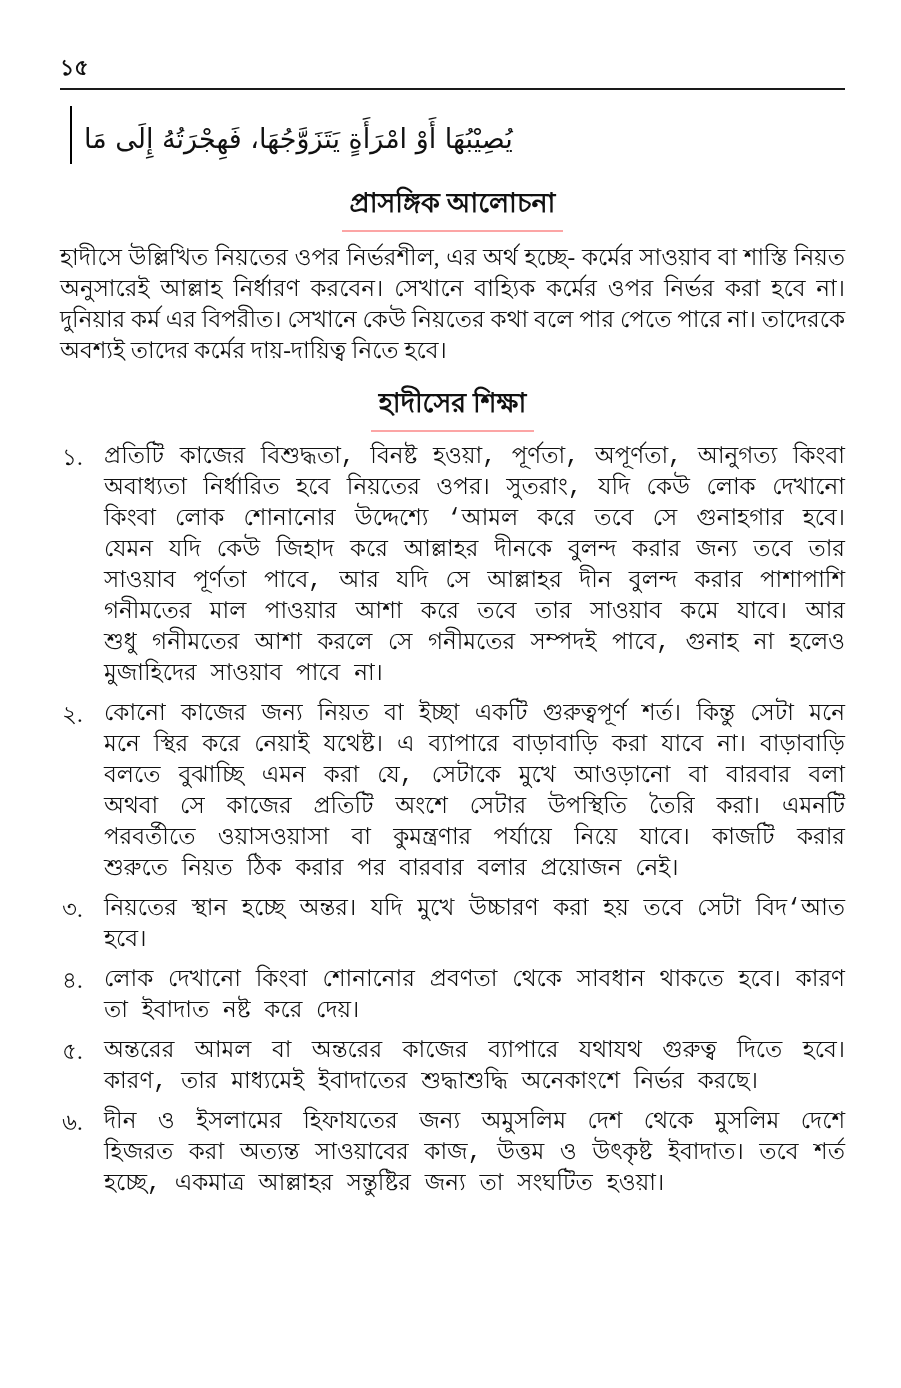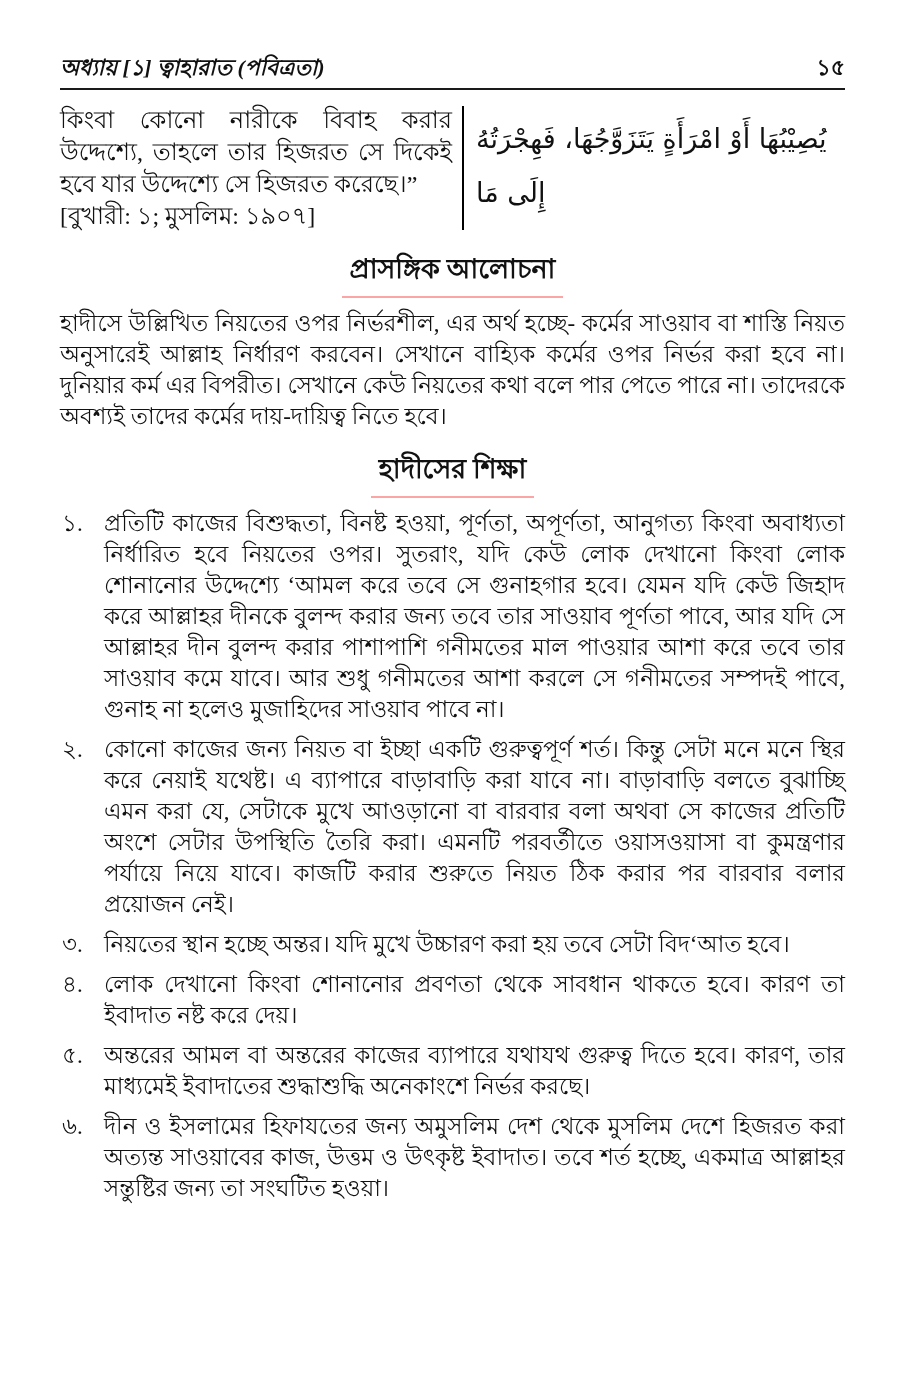--- a/index.html
+++ b/index.html
@@ -118,38 +118,34 @@
     line-height: 31px;
     padding-left: 2px;
     box-sizing: border-box;
   }
   .list-item-text {
     flex: 1 1 auto;
     font-size: 23px;
     line-height: 31px;
     text-align: justify;
     text-justify: inter-word;
+    font-family: Liberation Mono, monospace;
   }
 </style>
 </head>
 <body>
 
 <div class="page">
 
   <div class="page-header">
-    <span class="chapter-title">অধ্যায় [১] ত্বাহারাত (পবিত্রতা)</span>
     <span class="page-number">১৫</span>
   </div>
   <hr class="header-rule">
 
   <div class="hadith-block">
-    <div class="hadith-bengali-col">
-      <div class="hadith-bengali">কিংবা কোনো নারীকে বিবাহ করার উদ্দেশ্যে, তাহলে তার হিজরত সে দিকেই হবে যার উদ্দেশ্যে সে হিজরত করেছে।”</div>
-      <div class="hadith-reference">[বুখারী: ১; মুসলিম: ১৯০৭]</div>
-    </div>
     <div class="column-divider"></div>
     <div class="hadith-arabic-col" dir="rtl">
       <div class="arabic-line">يُصِيْبُهَا أَوْ امْرَأَةٍ يَتَزَوَّجُهَا، فَهِجْرَتُهُ إِلَى مَا</div>
     </div>
   </div>
 
   <div class="section-heading">
     <span>প্রাসঙ্গিক আলোচনা</span>
   </div>
 

